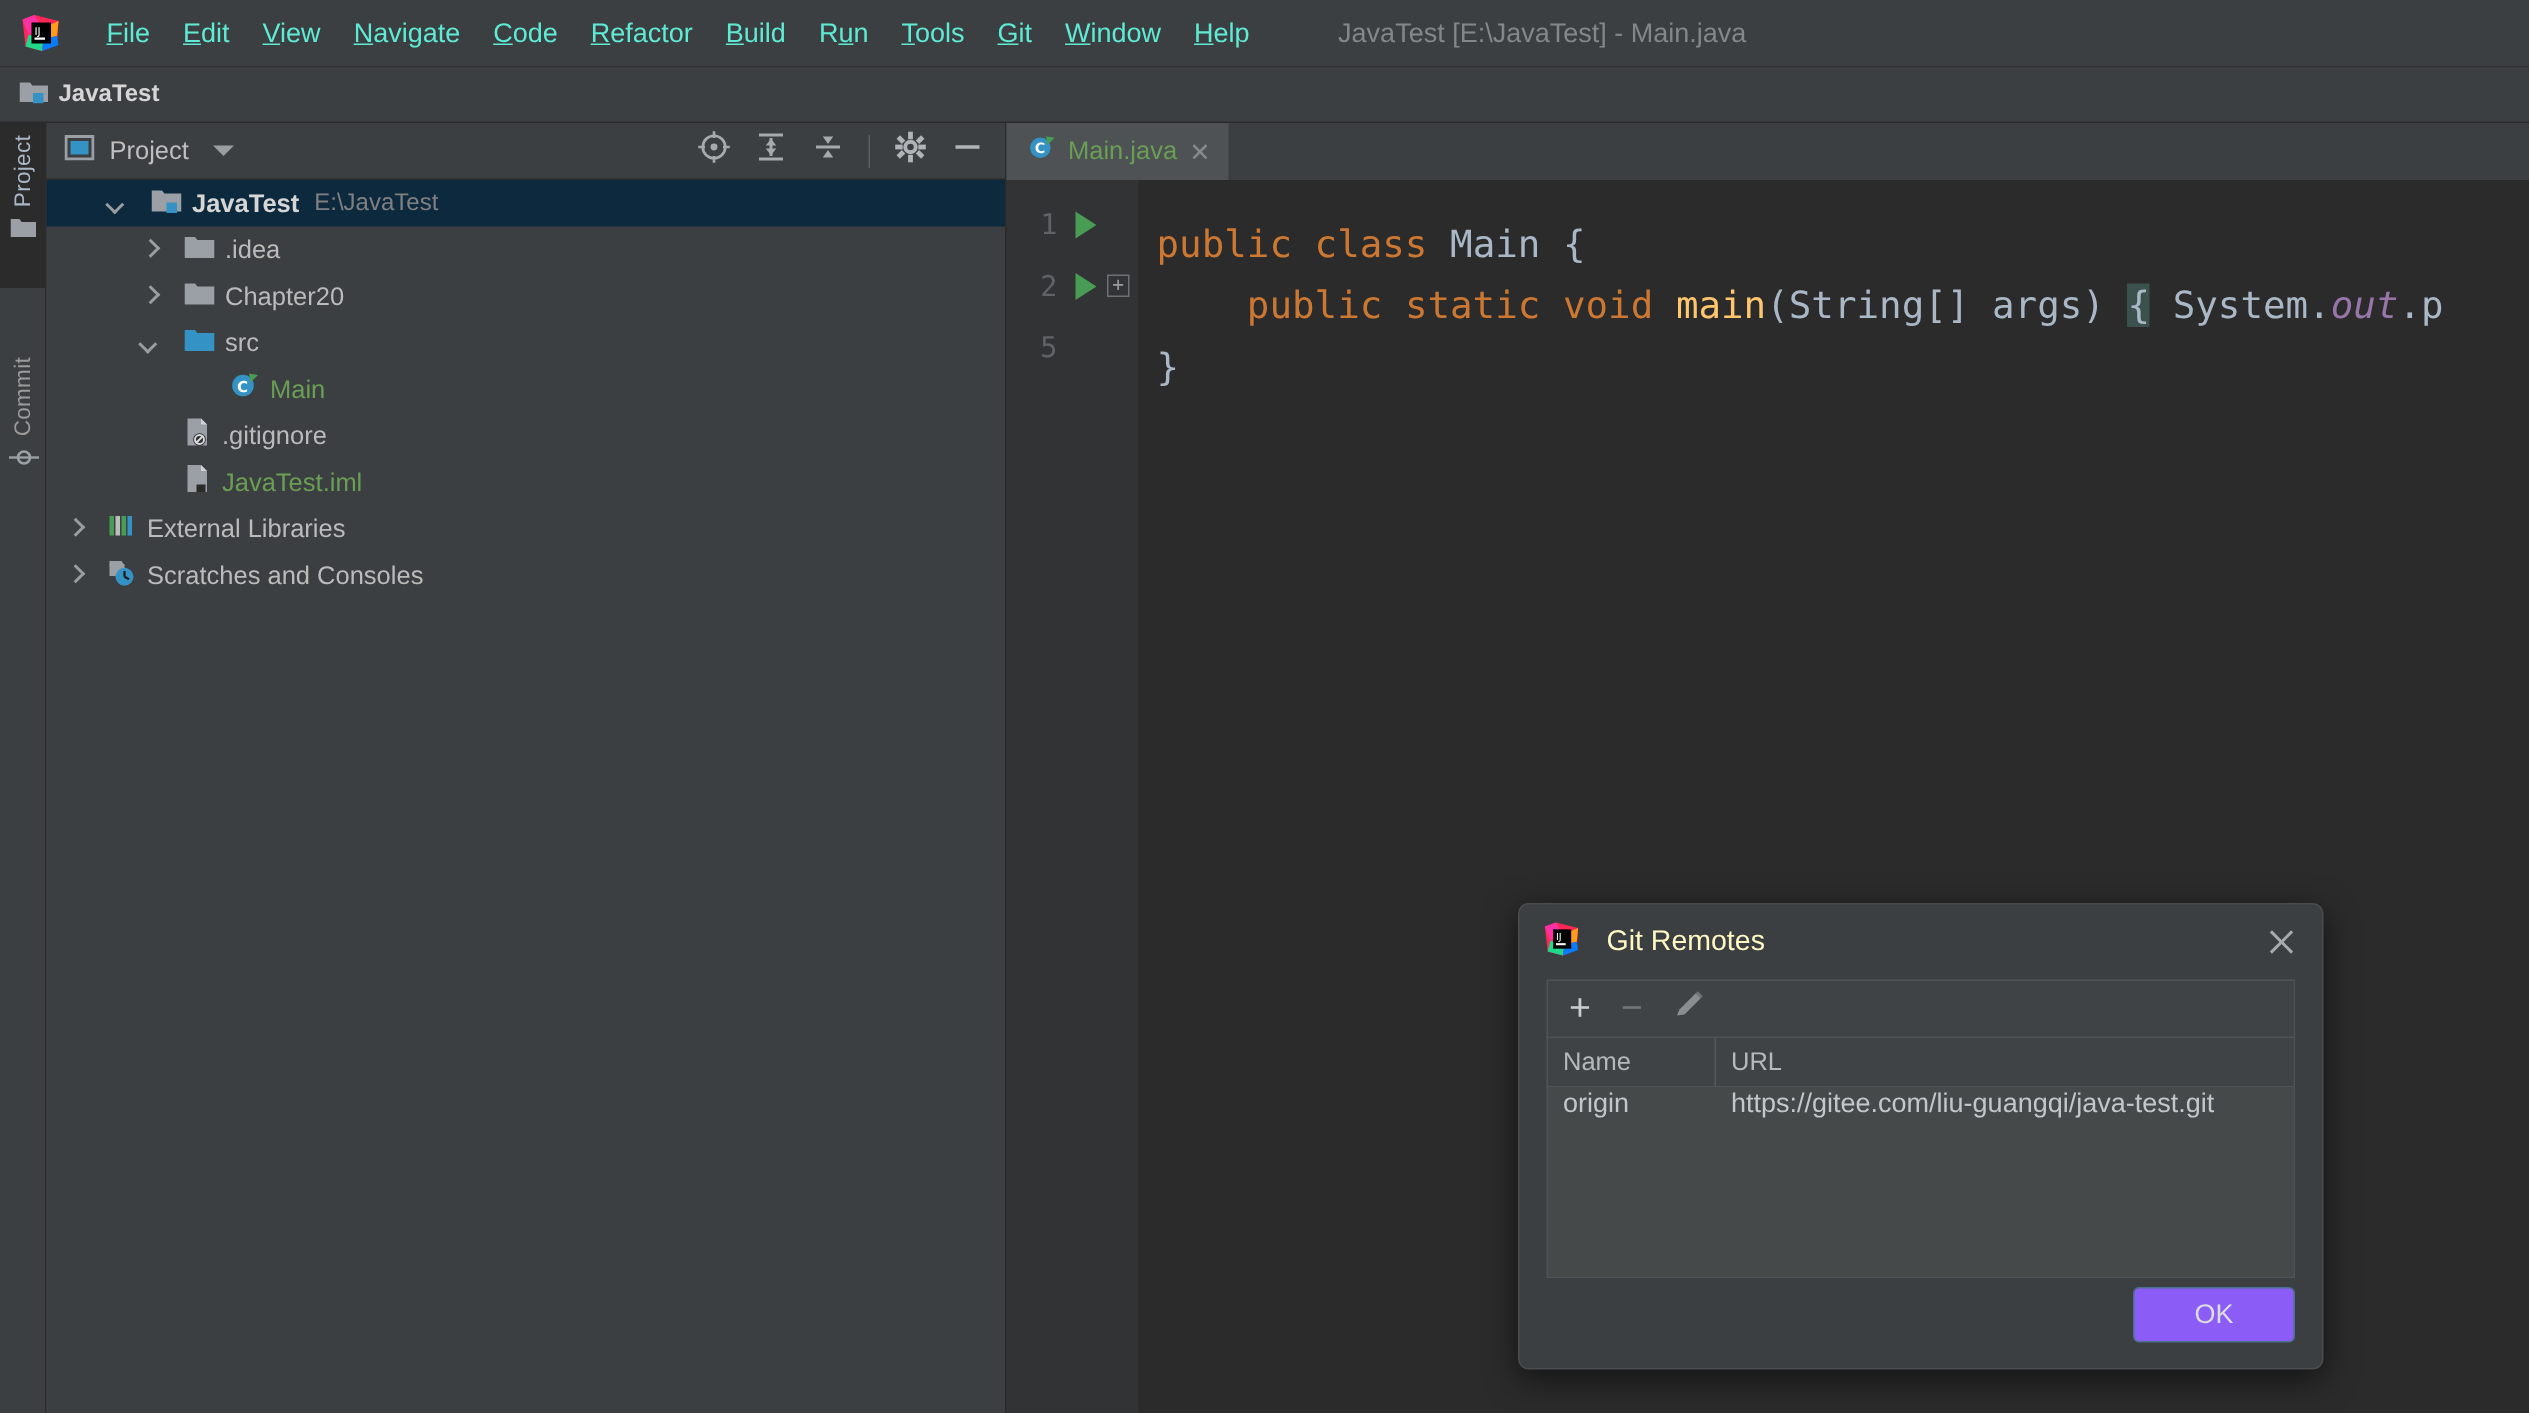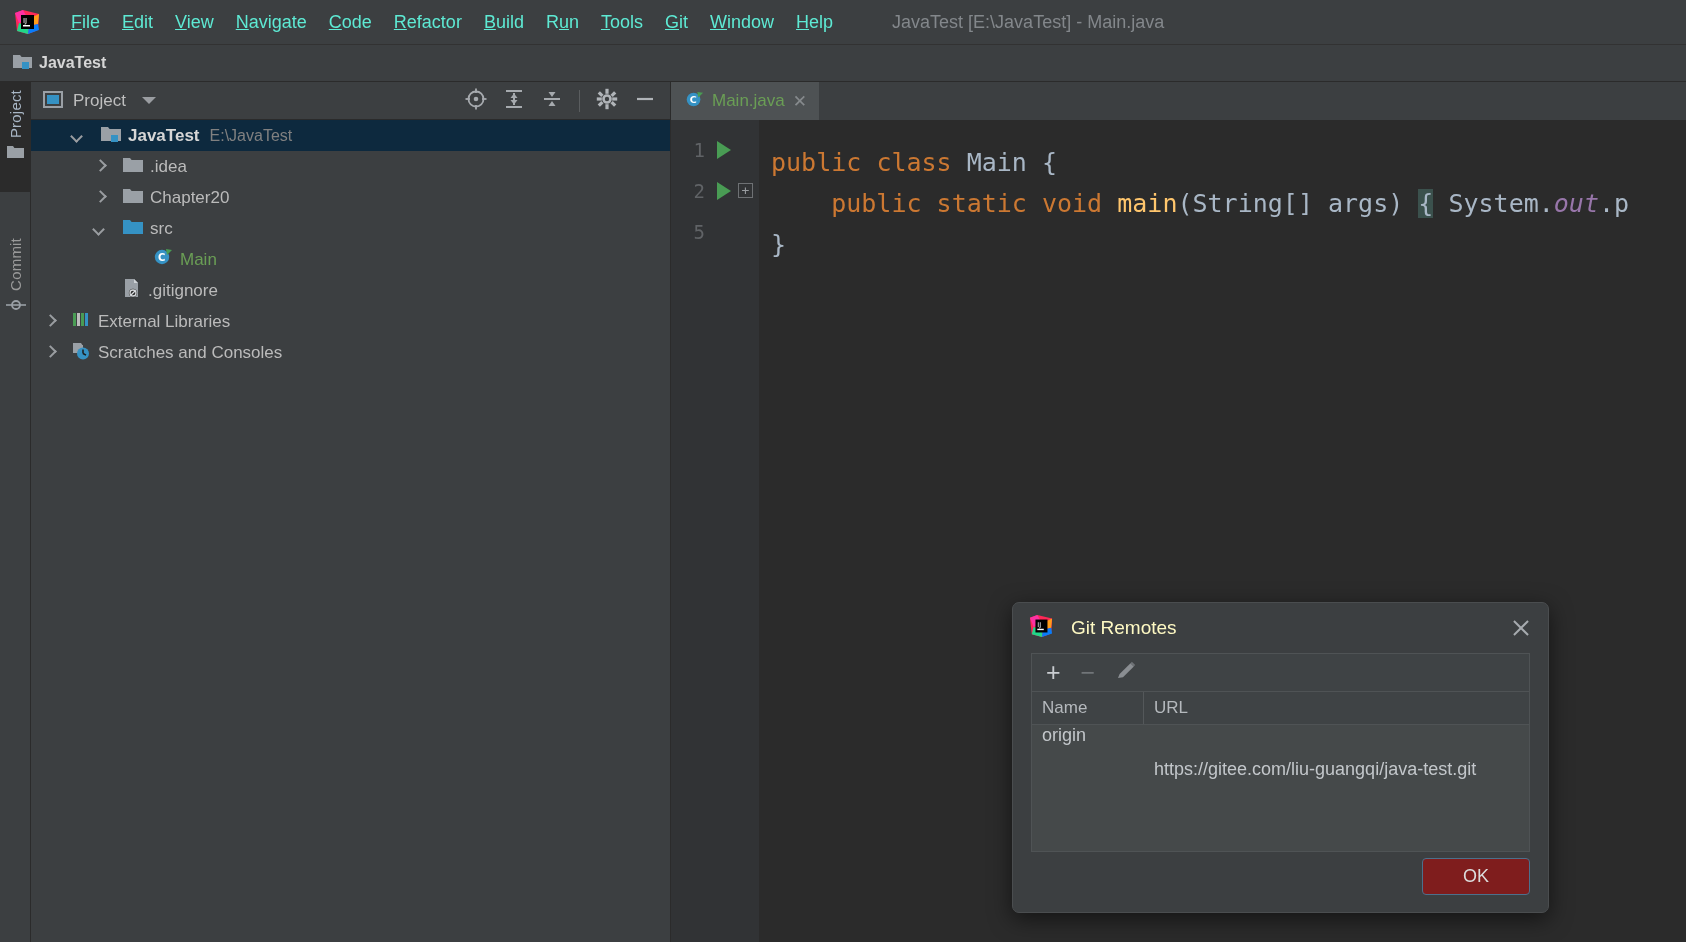--- a/index.html
+++ b/index.html
@@ -184,26 +184,26 @@
   .tb-minus { color: #717578; font-size: 25px; line-height: 1; }
   .table-head {
     height: 33px; display: flex; align-items: center; background: #3f4345;
     border-bottom: 1px solid #4f5355; font-size: 17px; color: #b5b9bd;
   }
   .th-name { width: 112px; padding-left: 10px; border-right: 1px solid #54585a; height: 100%; display: flex; align-items: center; }
   .th-url { padding-left: 10px; }
   .table-body { height: 126px; background: #45494a; }
   .tr { height: 33px; display: flex; align-items: flex-start; font-size: 18px; color: #c3c7cb; }
   .td-name { width: 112px; padding-left: 10px; }
-  .td-url { padding-left: 10px; white-space: nowrap; margin-top: 34px; }
+  .td-url { padding-left: 10px; white-space: nowrap; }
   .dlg-footer {
     position: absolute; right: 18px; bottom: 17px;
   }
   .ok-btn {
-    width: 108px; height: 37px; background: #7f1d1d; border: 1px solid #4c708c;
+    width: 108px; height: 37px; background: #8b5cf6; border: 1px solid #4c708c;
     border-radius: 4px; color: #dcdcdc; font-size: 18px;
     display: flex; align-items: center; justify-content: center; cursor: default;
     font-family: "Liberation Sans", sans-serif;
   }
 </style>
 </head>
 <body>
 
 <div id="app">
 
@@ -390,20 +390,30 @@
             <path d="M2 1 L11 1 L15 5 L15 19 L2 19 Z" fill="#9aa0a6"></path>
             <path d="M11 1 L15 5 L11 5 Z" fill="#cfd3d6"></path>
             <circle cx="10" cy="15" r="4.2" fill="#2b2b2b"></circle>
             <circle cx="10" cy="15" r="3" fill="none" stroke="#d8dbde" stroke-width="1.3"></circle>
             <line x1="7.5" y1="17.5" x2="12.5" y2="12.5" stroke="#d8dbde" stroke-width="1.3"></line>
           </svg>
         </span>
         <span class="tree-label">.gitignore</span>
       </div>
 
+      <div class="tree-row ind2">
+        <span>
+          <svg width="18" height="20" viewBox="0 0 18 20">
+            <path d="M2 1 L11 1 L15 5 L15 19 L2 19 Z" fill="#9aa0a6"></path>
+            <path d="M11 1 L15 5 L11 5 Z" fill="#cfd3d6"></path>
+            <rect x="8" y="14" width="6" height="5" fill="#2b2b2b"></rect>
+          </svg>
+        </span>
+        <span class="tree-label green">JavaTest.iml</span>
+      </div>
 
       <div class="tree-row" style="padding-left:12px">
         <span class="arrow right"></span>
         <span style="margin-left:14px">
           <svg width="20" height="18" viewBox="0 0 20 18">
             <rect x="2" y="3" width="3" height="13" fill="#499c54"></rect>
             <rect x="6" y="3" width="3" height="13" fill="#bdbdbd"></rect>
             <rect x="10" y="3" width="3" height="13" fill="#499c54"></rect>
             <rect x="14" y="3" width="3" height="13" fill="#3592c4"></rect>
           </svg>

